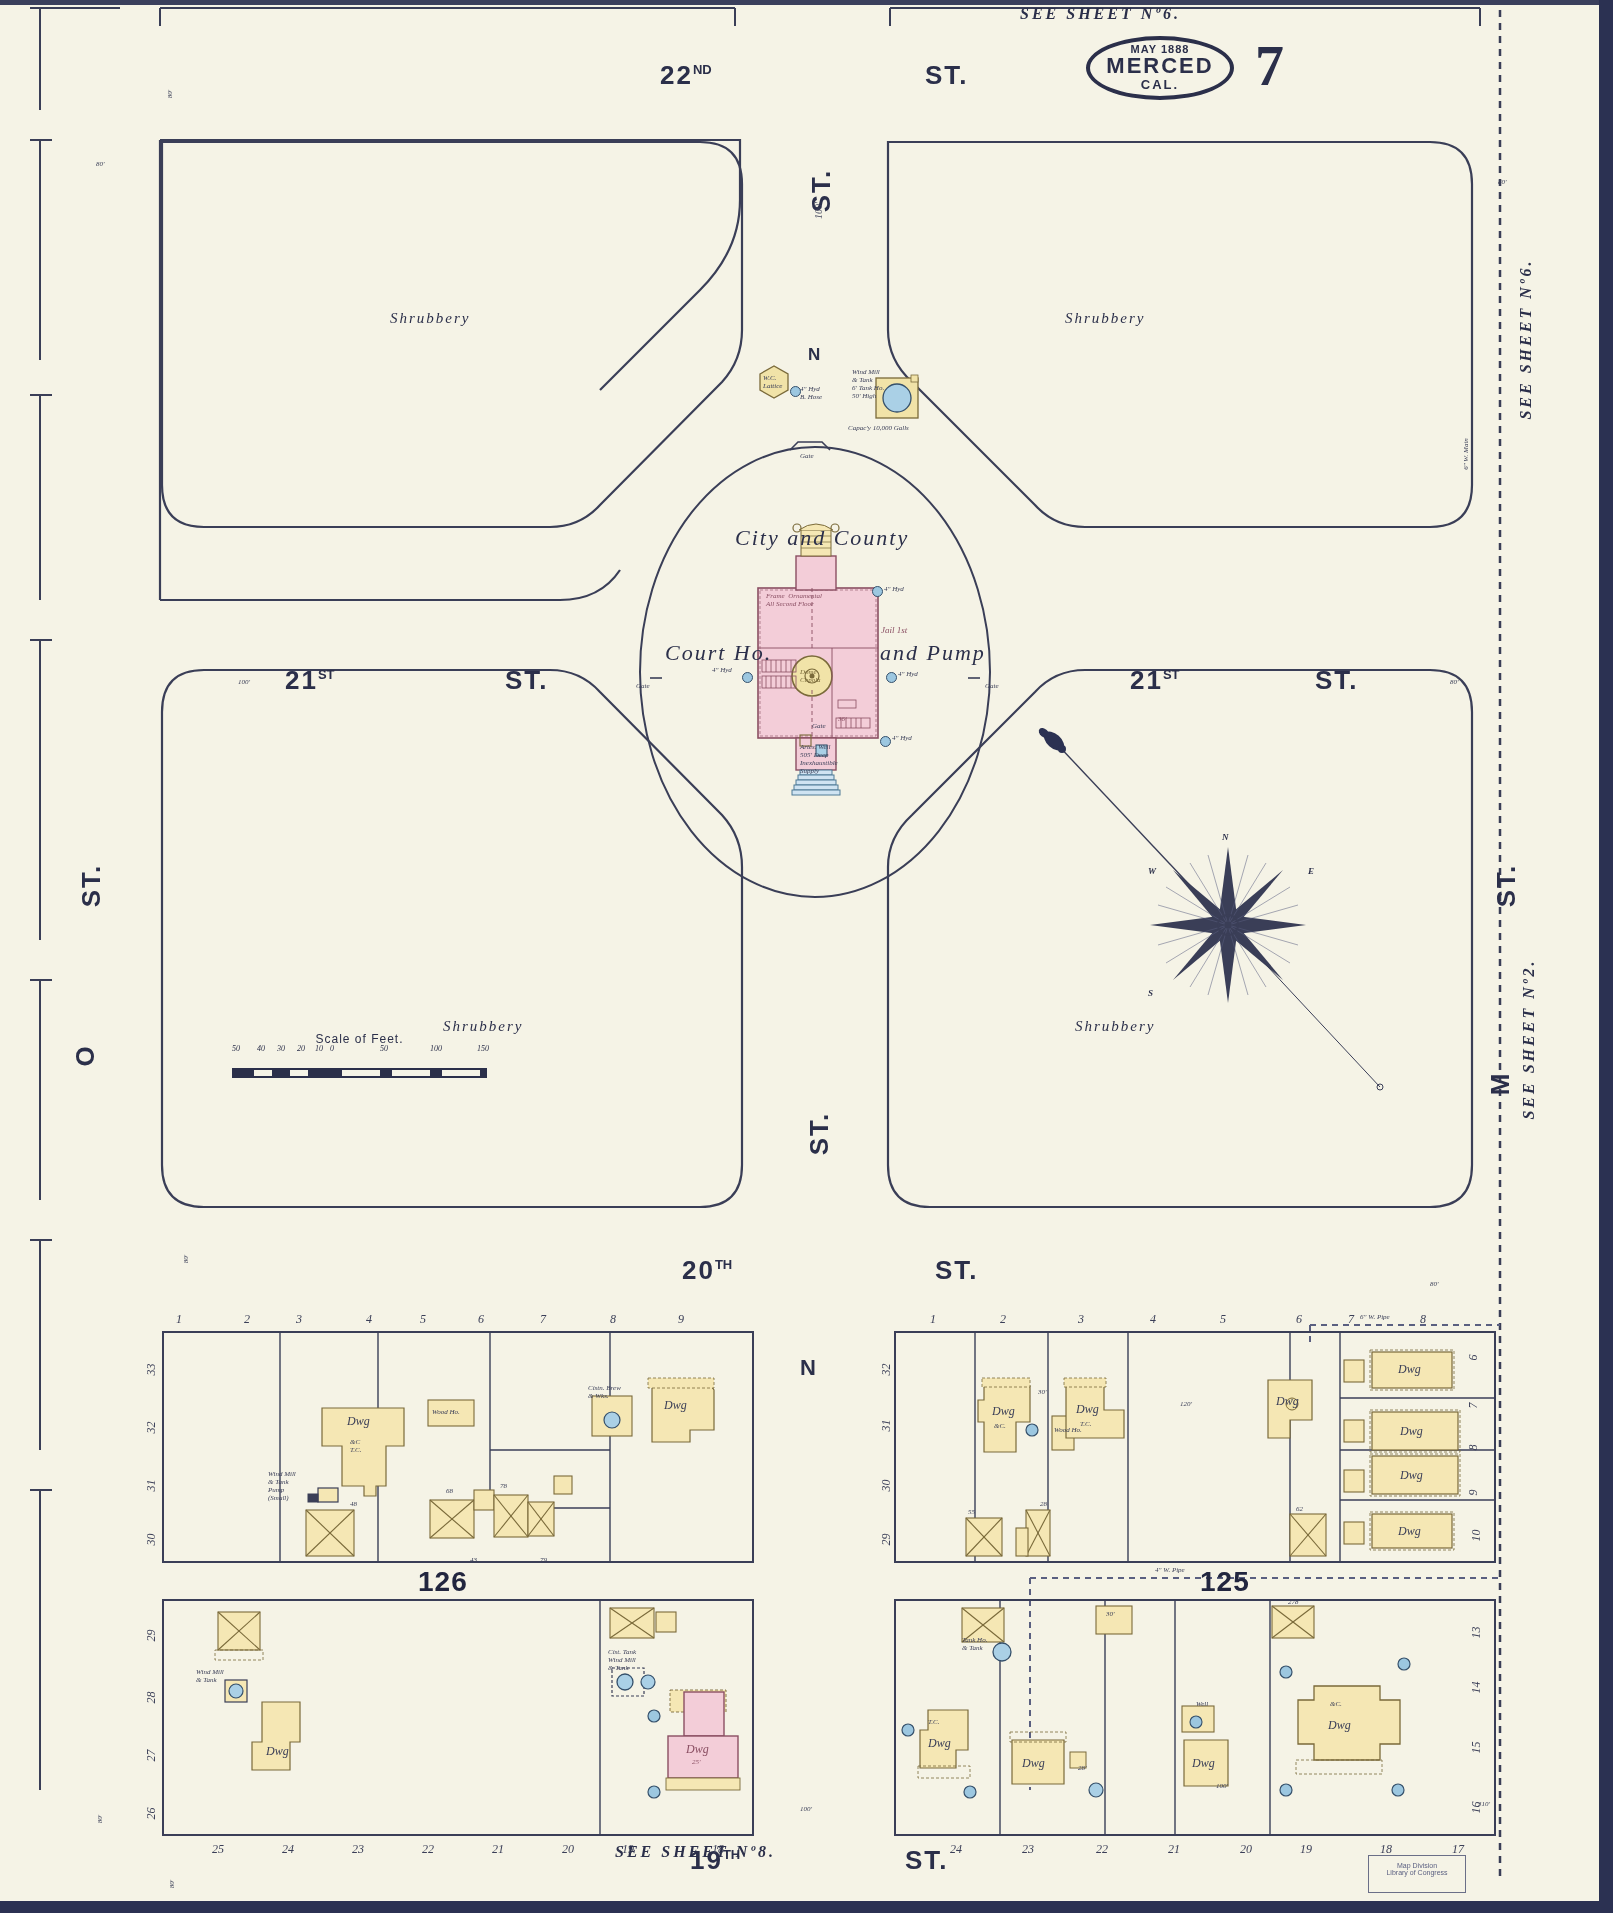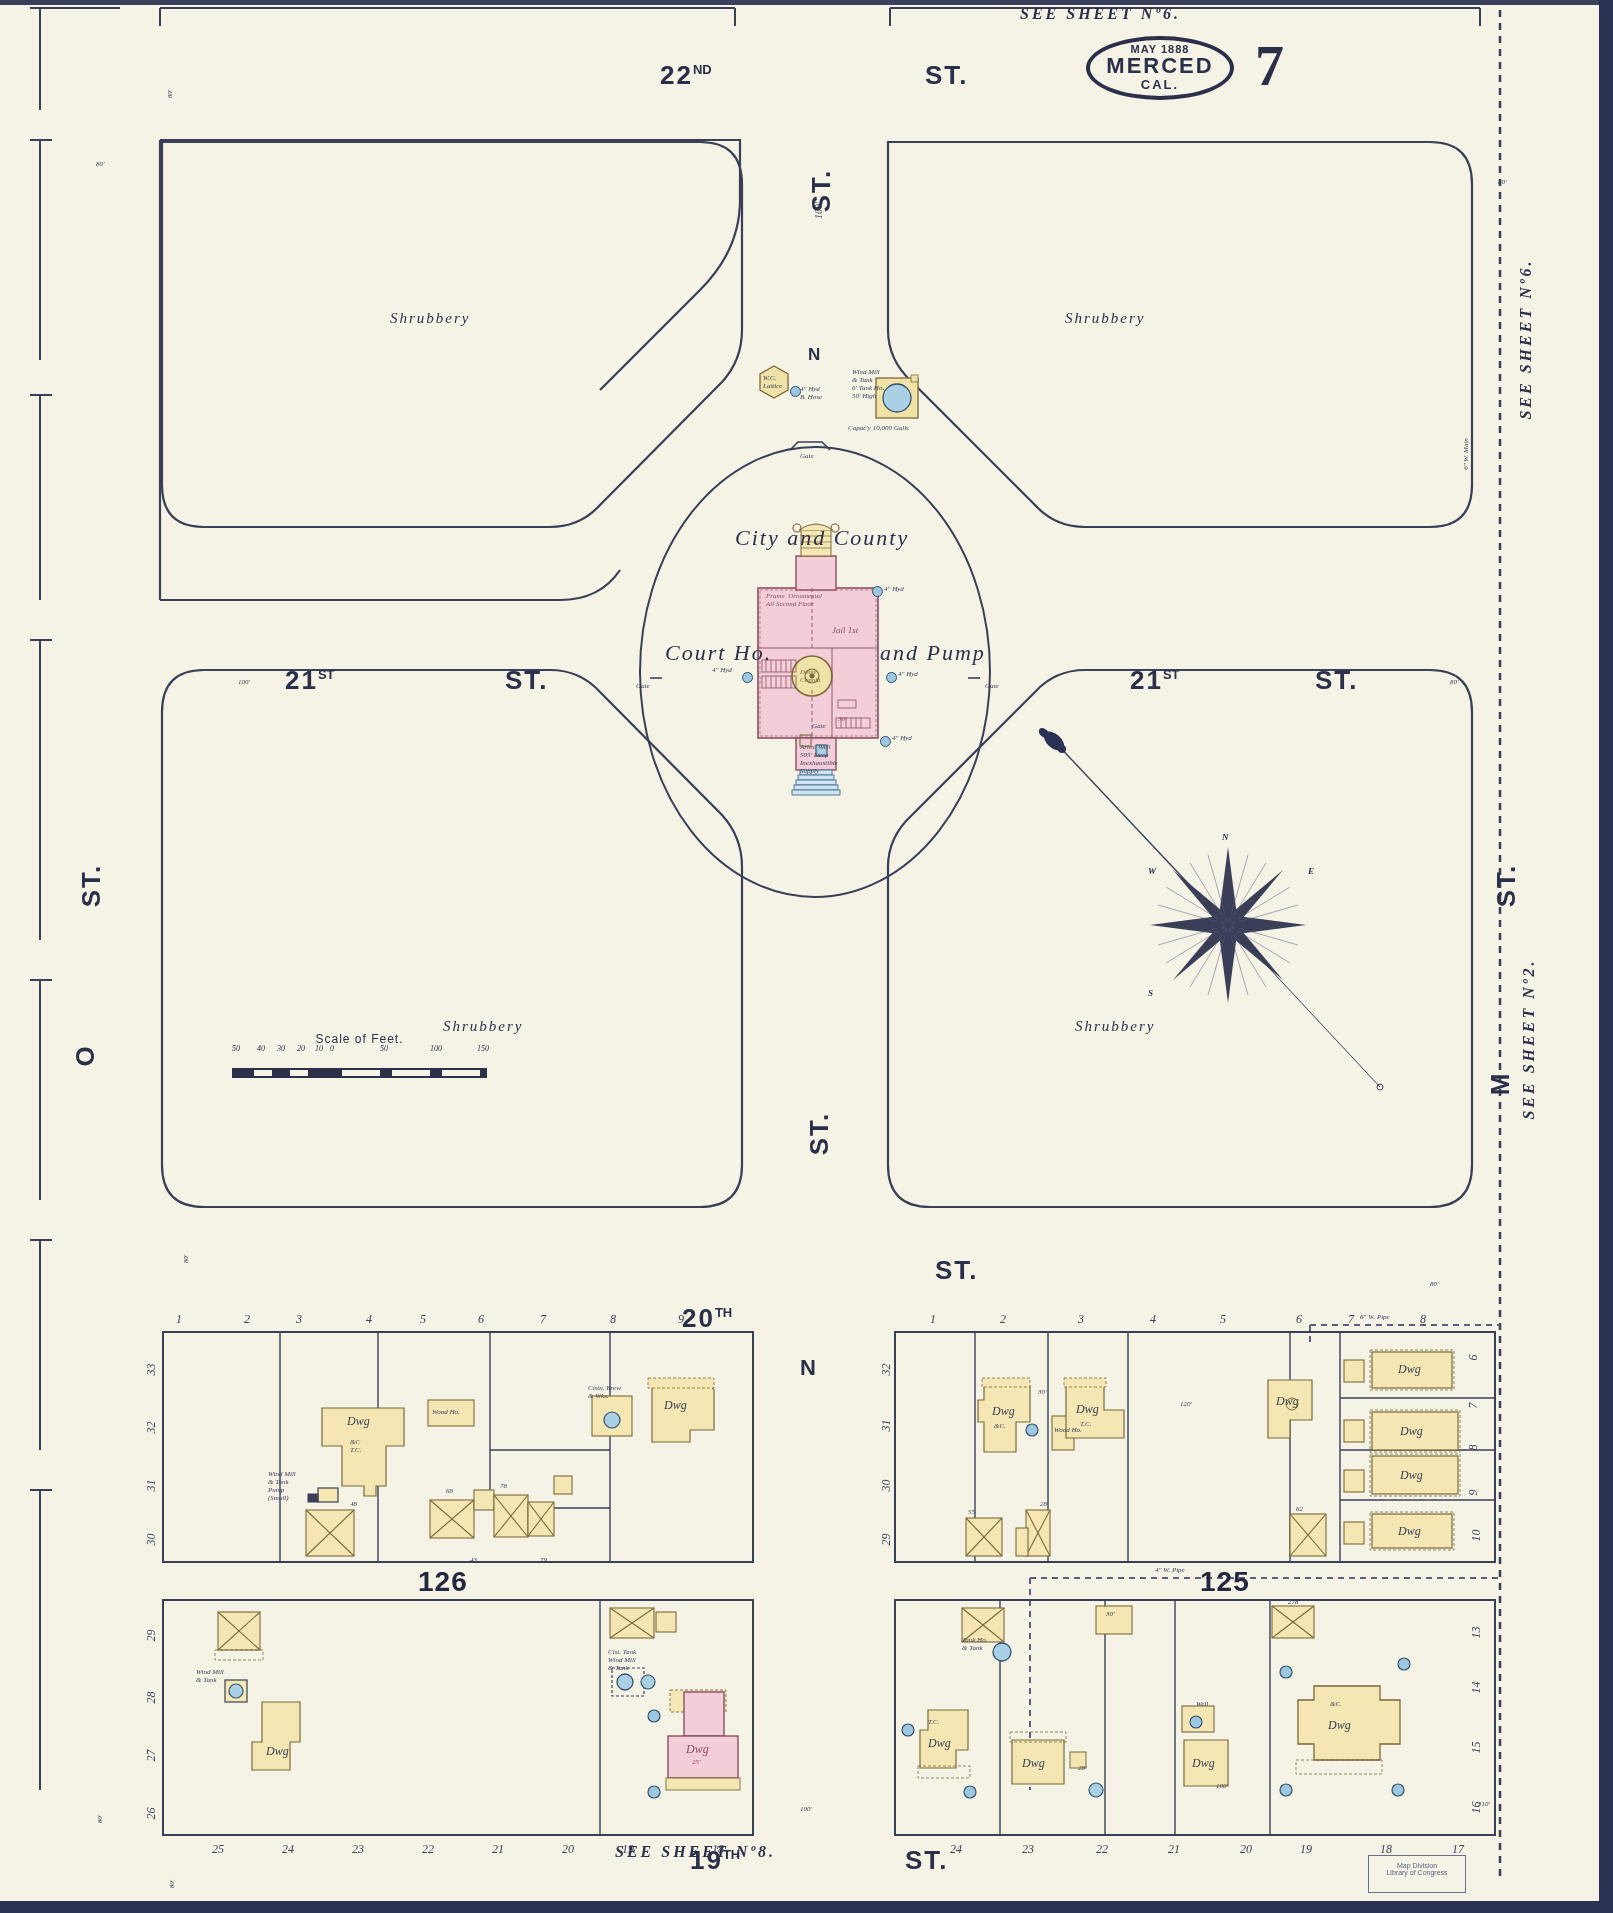--- a/index.html
+++ b/index.html
@@ -442,21 +442,21 @@
     <span>21</span><sup>ST</sup>
   </div>
   <div class="lbl st-big" style="left:1315px;top:665px;">ST.</div>
 
   <div class="lbl st-big rot90" style="left:70px;top:870px;transform:rotate(-90deg);">ST.</div>
   <div class="lbl st-big rot90" style="left:74px;top:1040px;transform:rotate(-90deg);">O</div>
 
   <div class="lbl st-big rot90" style="left:1485px;top:870px;transform:rotate(-90deg);">ST.</div>
   <div class="lbl st-big rot90" style="left:1489px;top:1068px;transform:rotate(-90deg);">M</div>
 
-  <div class="lbl st-big" style="left:682px;top:1255px;margin-top:48px;">
+  <div class="lbl st-big" style="left:682px;top:1255px;">
     <span>20</span><sup>TH</sup>
   </div>
   <div class="lbl st-big" style="left:935px;top:1255px;">ST.</div>
 
   <div class="lbl st-big" style="left:690px;top:1845px;">
     <span>19</span><sup>TH</sup>
   </div>
   <div class="lbl st-big" style="left:905px;top:1845px;">ST.</div>
 
   <div class="lbl st-big" style="left:800px;top:1355px;font-size:22px;">N</div>
@@ -494,21 +494,21 @@
   <div class="lbl tiny2" style="left:884px;top:585px;">4" Hyd</div>
   <div class="hyd" style="left:742px;top:672px;"></div>
   <div class="lbl tiny2" style="left:712px;top:666px;">4" Hyd</div>
   <div class="hyd" style="left:886px;top:672px;"></div>
   <div class="lbl tiny2" style="left:898px;top:670px;">4" Hyd</div>
   <div class="hyd" style="left:880px;top:736px;"></div>
   <div class="lbl tiny2" style="left:892px;top:734px;">4" Hyd</div>
 
   <div class="lbl tiny2" style="left:766px;top:592px;line-height:8px;white-space:pre;color:#8a4f63;">Frame  Ornamental
 All Second Floor</div>
-  <div class="lbl tiny2" style="left:832px;top:625px;font-size:9px;color:#8a4f63;">Jail 1st</div>
+  <div class="lbl tiny2" style="left:881px;top:625px;font-size:9px;color:#8a4f63;">Jail 1st</div>
   <div class="lbl tiny2" style="left:800px;top:668px;line-height:8px;white-space:pre;color:#7a6a3a;">Dome
 Cupola</div>
   <div class="lbl tiny2" style="left:838px;top:715px;color:#8a4f63;">36'</div>
 
   <div id="scalebox">
     <div class="cap">Scale of Feet.</div>
     <div class="ticks" style="position:relative;height:12px;">
       <span style="left:0px;">50</span>
       <span style="left:25px;">40</span>
       <span style="left:45px;">30</span>

